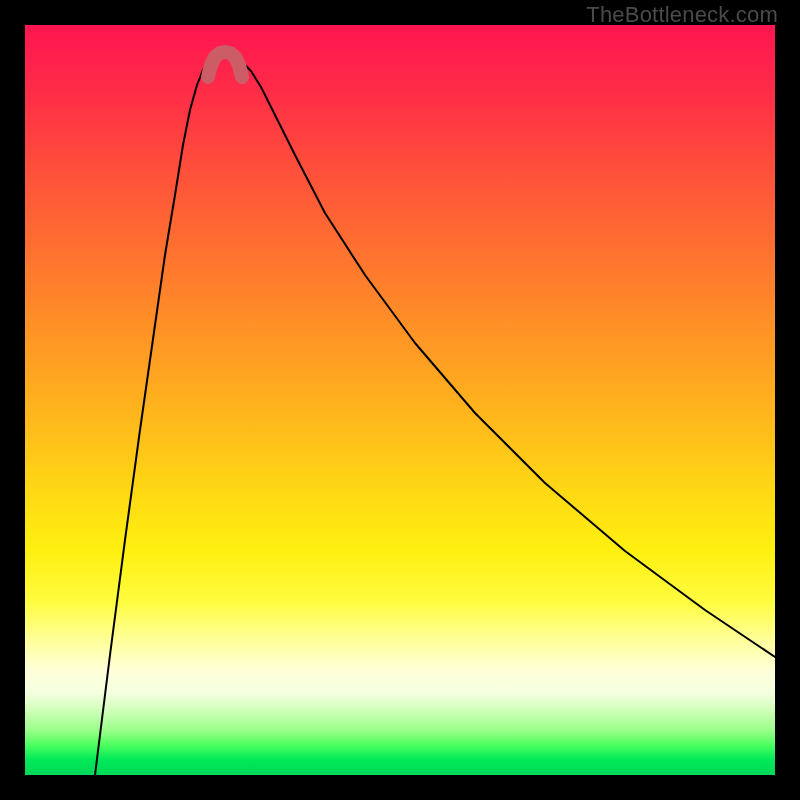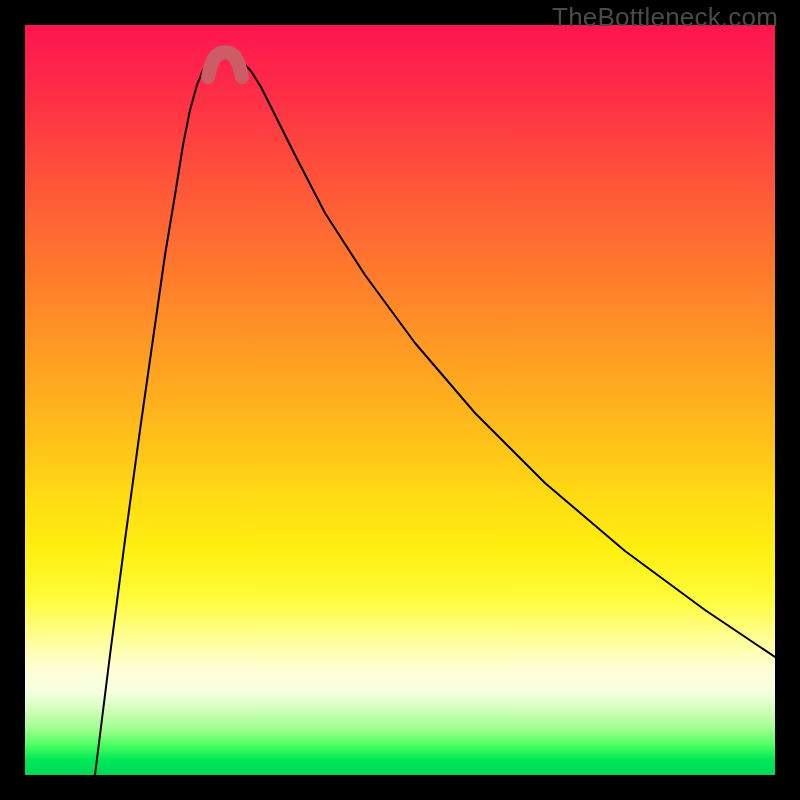--- a/index.html
+++ b/index.html
@@ -50,21 +50,21 @@
     top: 0;
     width: 750px;
     height: 750px;
     display: block;
   }
   .watermark {
     position: absolute;
     top: 2px;
     right: 22px;
     color: #4a4a4a;
-    font-size: 26px;
+    font-size: 22px;
     font-weight: 400;
     letter-spacing: 0.2px;
     user-select: none;
   }
 </style>
 </head>
 <body>
 
 <div class="frame">
 

